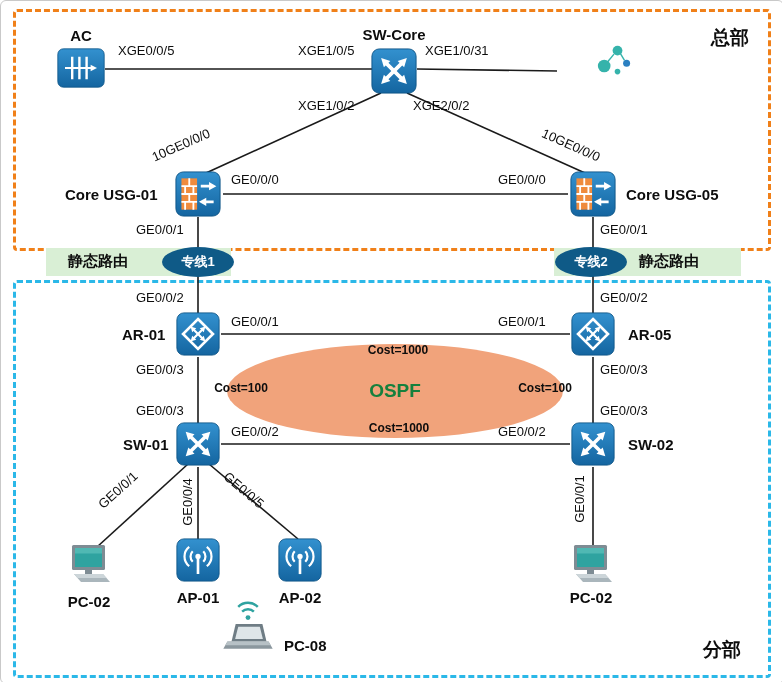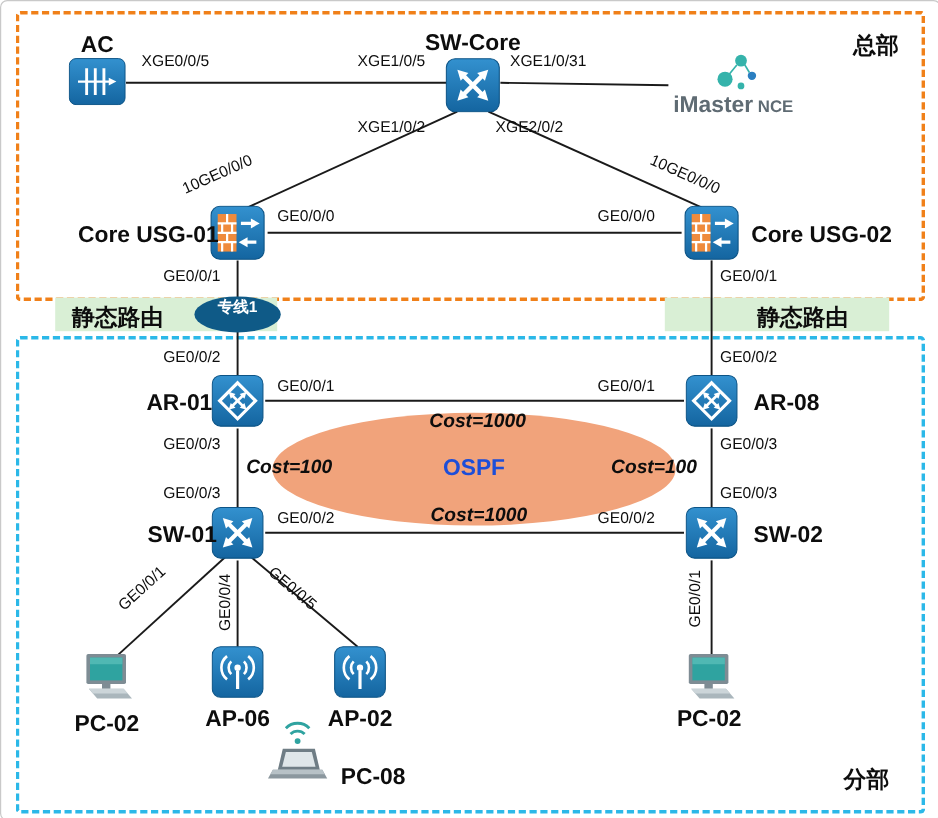--- a/index.html
+++ b/index.html
@@ -6,31 +6,31 @@
   .canvas { position:relative; width:782px; height:682px; background:#ffffff;
     border:1px solid #c9c9c9; border-radius:6px; overflow:hidden;
     font-family:"Liberation Sans","DejaVu Sans",sans-serif; }
   .region { position:absolute; border-radius:4px; pointer-events:none; }
   .region.hq { left:12px; top:8px; width:752px; height:236px; border:3px dashed #f08019; }
   .region.branch { left:12px; top:279px; width:752px; height:392px; border:3px dashed #2bb8e8; }
   .strip { position:absolute; height:28px; background:#d9efd5; }
   .wires { position:absolute; left:0; top:0; }
   .lbl { position:absolute; white-space:nowrap; color:#0d0d0d; }
   .port { font-size:13px; }
-  .dlabel { font-size:19px; font-weight:bold; }
+  .dlabel { font-size:15px; font-weight:bold; }
   .center { transform:translateX(-50%); }
   .rot { transform:translate(-50%,-50%) rotate(var(--r)); }
-  .cost { font-size:16px; font-weight:bold; transform:translateX(-50%);font-style:italic; }
+  .cost { font-size:12px; font-weight:bold; transform:translateX(-50%); }
   .region-label { font-size:19px; font-weight:bold;text-align:right; }
   .pill { position:absolute; width:72px; height:30px; border-radius:50%;
     background:#0f5a87; color:#fff; font-size:13px; font-weight:bold;
-    display:flex; align-items:flex-start; justify-content:center; }
+    display:flex; align-items:center; justify-content:center; }
   .ospf { position:absolute; left:226px; top:343px; width:336px; height:94px;
     border-radius:50%; background:#f1a37b; }
-  .ospf-label { position:absolute; left:394px; top:390px; color:#1d4ed8;
+  .ospf-label { position:absolute; left:394px; top:390px; color:#15803d;
     font-size:19px; font-weight:bold; transform:translate(-50%,-50%); }
   .dev { position:absolute; }
   .dev svg { display:block; width:100%; height:100%; }
   .brand { position:absolute; left:560px; top:76px; color:#5f6b73; white-space:nowrap; }
   .brand .main { font-size:19px; font-weight:bold; }
   .brand .sub { font-size:14px; font-weight:bold; margin-left:4px; }
 </style>
 </head>
 <body>
 
@@ -172,20 +172,23 @@
   <div class="ospf"></div>
   <div class="ospf-label">OSPF</div>
   <div class="lbl cost" style="left:397px;top:342px">Cost=1000</div>
   <div class="lbl cost" style="left:240px;top:380px">Cost=100</div>
   <div class="lbl cost" style="left:544px;top:380px">Cost=100</div>
   <div class="lbl cost" style="left:398px;top:420px">Cost=1000</div>
 
   <div class="pill" style="left:161px;top:246px">
     <span>专线1</span>
   </div>
+  <div class="pill" style="left:554px;top:246px">
+    <span>专线2</span>
+  </div>
   <div class="lbl dlabel center" style="left:97px;top:251px">静态路由</div>
   <div class="lbl dlabel center" style="left:668px;top:251px">静态路由</div>
 
   <div class="lbl region-label" style="left:710px;top:24px">总部</div>
   <div class="lbl region-label" style="left:702px;top:636px">分部</div>
 
   <div class="dev" style="left:54px;top:47px;width:52px;height:40px">
     <svg viewBox="0 0 120 100">
         <use href="#i-ac"></use>
       </svg>
@@ -197,51 +200,48 @@
         <use href="#i-switch"></use>
       </svg>
   </div>
   <div class="lbl dlabel center" style="left:393px;top:25px">SW-Core</div>
 
   <div class="dev" style="left:592px;top:40px;width:42px;height:36px">
     <svg viewBox="0 0 60 50">
         <use href="#i-nce"></use>
       </svg>
   </div>
-  <div class="brand">
-    <span class="main">iMaster</span><span class="sub">NCE</span>
-  </div>
 
   <div class="dev" style="left:172px;top:170px;width:50px;height:46px">
     <svg viewBox="0 0 100 100">
         <use href="#i-firewall"></use>
       </svg>
   </div>
   <div class="lbl dlabel" style="left:64px;top:185px">Core USG-01</div>
 
   <div class="dev" style="left:567px;top:170px;width:50px;height:46px">
     <svg viewBox="0 0 100 100">
         <use href="#i-firewall"></use>
       </svg>
   </div>
-  <div class="lbl dlabel" style="left:625px;top:185px">Core USG-02</div>
+  <div class="lbl dlabel" style="left:625px;top:185px">Core USG-05</div>
 
   <div class="dev" style="left:175px;top:311px;width:44px;height:44px">
     <svg viewBox="0 0 100 100">
         <use href="#i-router"></use>
       </svg>
   </div>
   <div class="lbl dlabel" style="left:121px;top:325px">AR-01</div>
 
   <div class="dev" style="left:570px;top:311px;width:44px;height:44px">
     <svg viewBox="0 0 100 100">
         <use href="#i-router"></use>
       </svg>
   </div>
-  <div class="lbl dlabel" style="left:627px;top:325px">AR-08</div>
+  <div class="lbl dlabel" style="left:627px;top:325px">AR-05</div>
 
   <div class="dev" style="left:175px;top:421px;width:44px;height:44px">
     <svg viewBox="0 0 100 100">
         <use href="#i-switch"></use>
       </svg>
   </div>
   <div class="lbl dlabel" style="left:122px;top:435px">SW-01</div>
 
   <div class="dev" style="left:570px;top:421px;width:44px;height:44px">
     <svg viewBox="0 0 100 100">
@@ -255,21 +255,21 @@
         <use href="#i-pc"></use>
       </svg>
   </div>
   <div class="lbl dlabel center" style="left:88px;top:592px">PC-02</div>
 
   <div class="dev" style="left:175px;top:537px;width:44px;height:44px">
     <svg viewBox="0 0 100 100">
         <use href="#i-ap"></use>
       </svg>
   </div>
-  <div class="lbl dlabel center" style="left:197px;top:588px">AP-06</div>
+  <div class="lbl dlabel center" style="left:197px;top:588px">AP-01</div>
 
   <div class="dev" style="left:277px;top:537px;width:44px;height:44px">
     <svg viewBox="0 0 100 100">
         <use href="#i-ap"></use>
       </svg>
   </div>
   <div class="lbl dlabel center" style="left:299px;top:588px">AP-02</div>
 
   <div class="dev" style="left:564px;top:541px;width:52px;height:50px">
     <svg viewBox="0 0 100 100">

